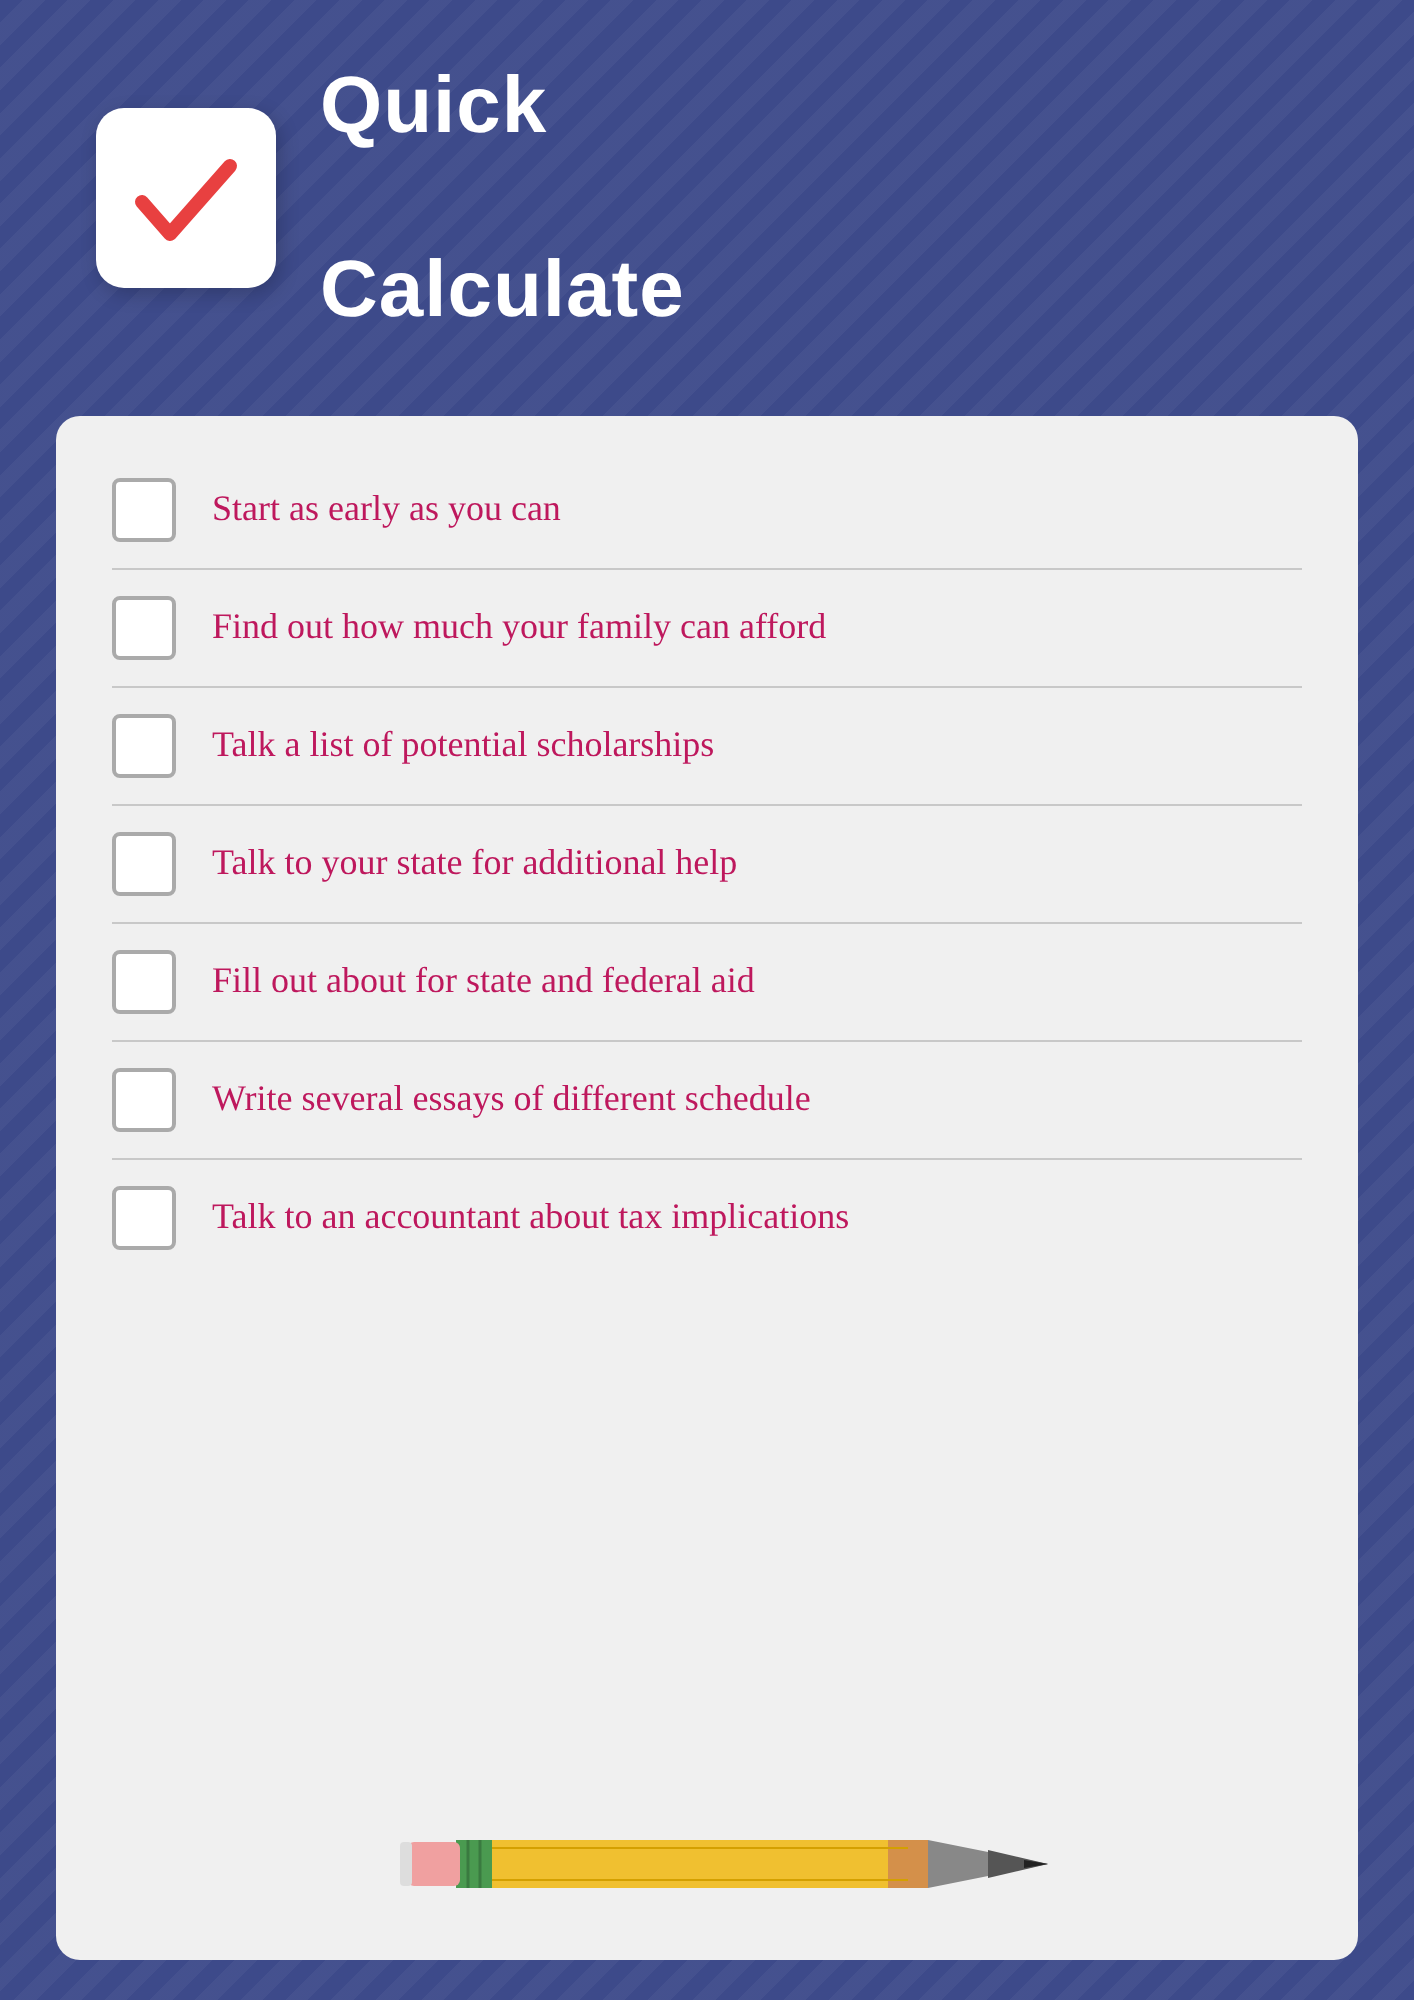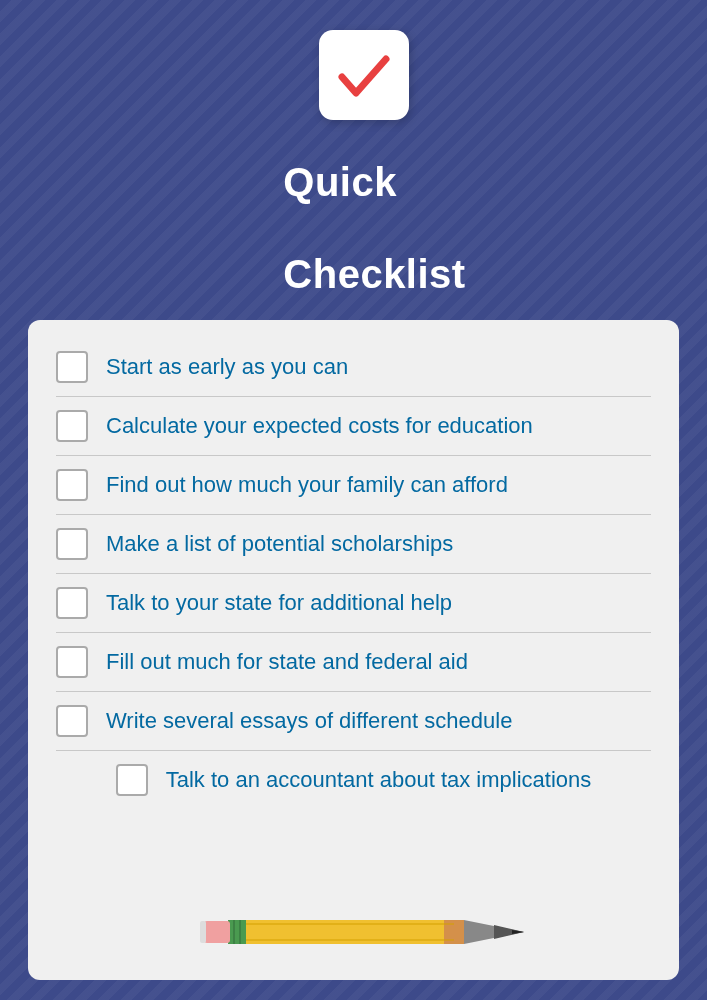--- a/index.html
+++ b/index.html
@@ -24,26 +24,25 @@
         rgba(255,255,255,0.04) 16px
       );
       display: flex;
       flex-direction: column;
       align-items: center;
       padding: 30px 28px 20px;
     }
 
     .header {
       display: flex;
-      flex-direction: column;
+      flex-direction: row;
       align-items: center;
       width: 100%;
-      margin-bottom: 23px;
+      margin-bottom: 40px;
       padding-left: 20px;
-      gap: 39px;
     }
 
     .checkbox-icon-wrapper {
       width: 90px;
       height: 90px;
       background: white;
       border-radius: 14px;
       display: flex;
       align-items: center;
       justify-content: center;
@@ -86,38 +85,38 @@
 
     .checklist-item {
       display: flex;
       align-items: center;
       padding: 13px 0 13px 0;
       border-bottom: 1px solid #c8c8c8;
     }
 
     .checklist-item:last-child {
       border-bottom: none;
-      justify-content: center;
     }
 
     .item-checkbox {
       width: 32px;
       height: 32px;
       border: 2px solid #aaa;
       border-radius: 4px;
       background: white;
       flex-shrink: 0;
       margin-right: 18px;
     }
 
     .item-label {
-      font-size: 22px;
-      color: #0369a1;
+      font-size: 18px;
+      color: #be185d;
       font-weight: 400;
       line-height: 1.3;
+      font-family: Liberation Serif, serif;
     }
 
     .pencil-section {
       display: flex;
       justify-content: center;
       align-items: flex-end;
       padding: 10px 0 4px;
     }
 
     
@@ -140,51 +139,47 @@
   <div class="header">
     <div class="checkbox-icon-wrapper">
       <svg class="checkmark-svg" viewBox="0 0 60 60" xmlns="http://www.w3.org/2000/svg">
         <polyline points="8,32 22,48 52,14" fill="none" stroke="#e84040" stroke-width="7" stroke-linecap="round" stroke-linejoin="round"></polyline>
       </svg>
     </div>
     <div class="title-block">
       <div class="main-title">
         <span>Quick</span><br>
         <br>
-        <span>Checklist</span>
+        <span>Calculate</span>
       </div>
     </div>
   </div>
 
   <div class="checklist-card">
     <div class="checklist-items">
 
     <div class="checklist-item">
           <div class="item-checkbox"></div>
           <span class="item-label">Start as early as you can</span>
         </div>
         <div class="checklist-item">
           <div class="item-checkbox"></div>
-          <span class="item-label">Calculate your expected costs for education</span>
-        </div>
-        <div class="checklist-item">
-          <div class="item-checkbox"></div>
           <span class="item-label">Find out how much your family can afford</span>
         </div>
         <div class="checklist-item">
           <div class="item-checkbox"></div>
-          <span class="item-label">Make a list of potential scholarships</span>
+          <span class="item-label">Talk a list of potential scholarships</span>
         </div>
         <div class="checklist-item">
           <div class="item-checkbox"></div>
           <span class="item-label">Talk to your state for additional help</span>
         </div>
         <div class="checklist-item">
           <div class="item-checkbox"></div>
-          <span class="item-label">Fill out much for state and federal aid</span>
+          <span class="item-label">Fill out about for state and federal aid</span>
         </div>
         <div class="checklist-item">
           <div class="item-checkbox"></div>
           <span class="item-label">Write several essays of different schedule</span>
         </div>
         <div class="checklist-item">
           <div class="item-checkbox"></div>
           <span class="item-label">Talk to an accountant about tax implications</span>
         </div>
       </div>

